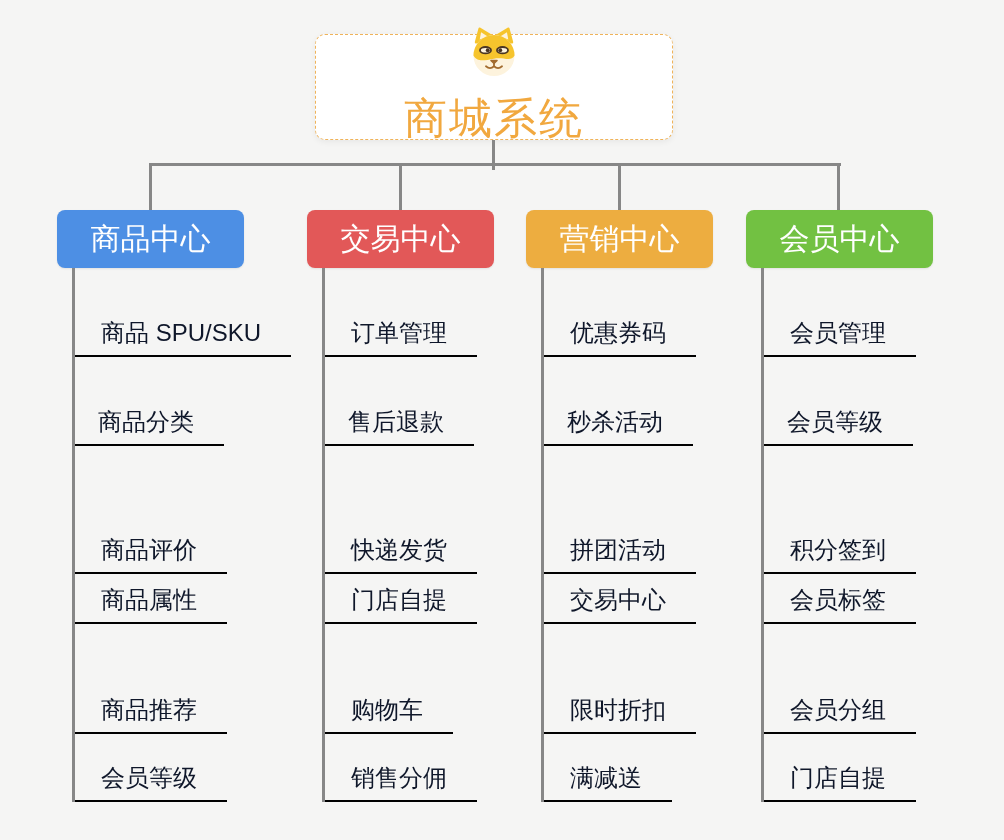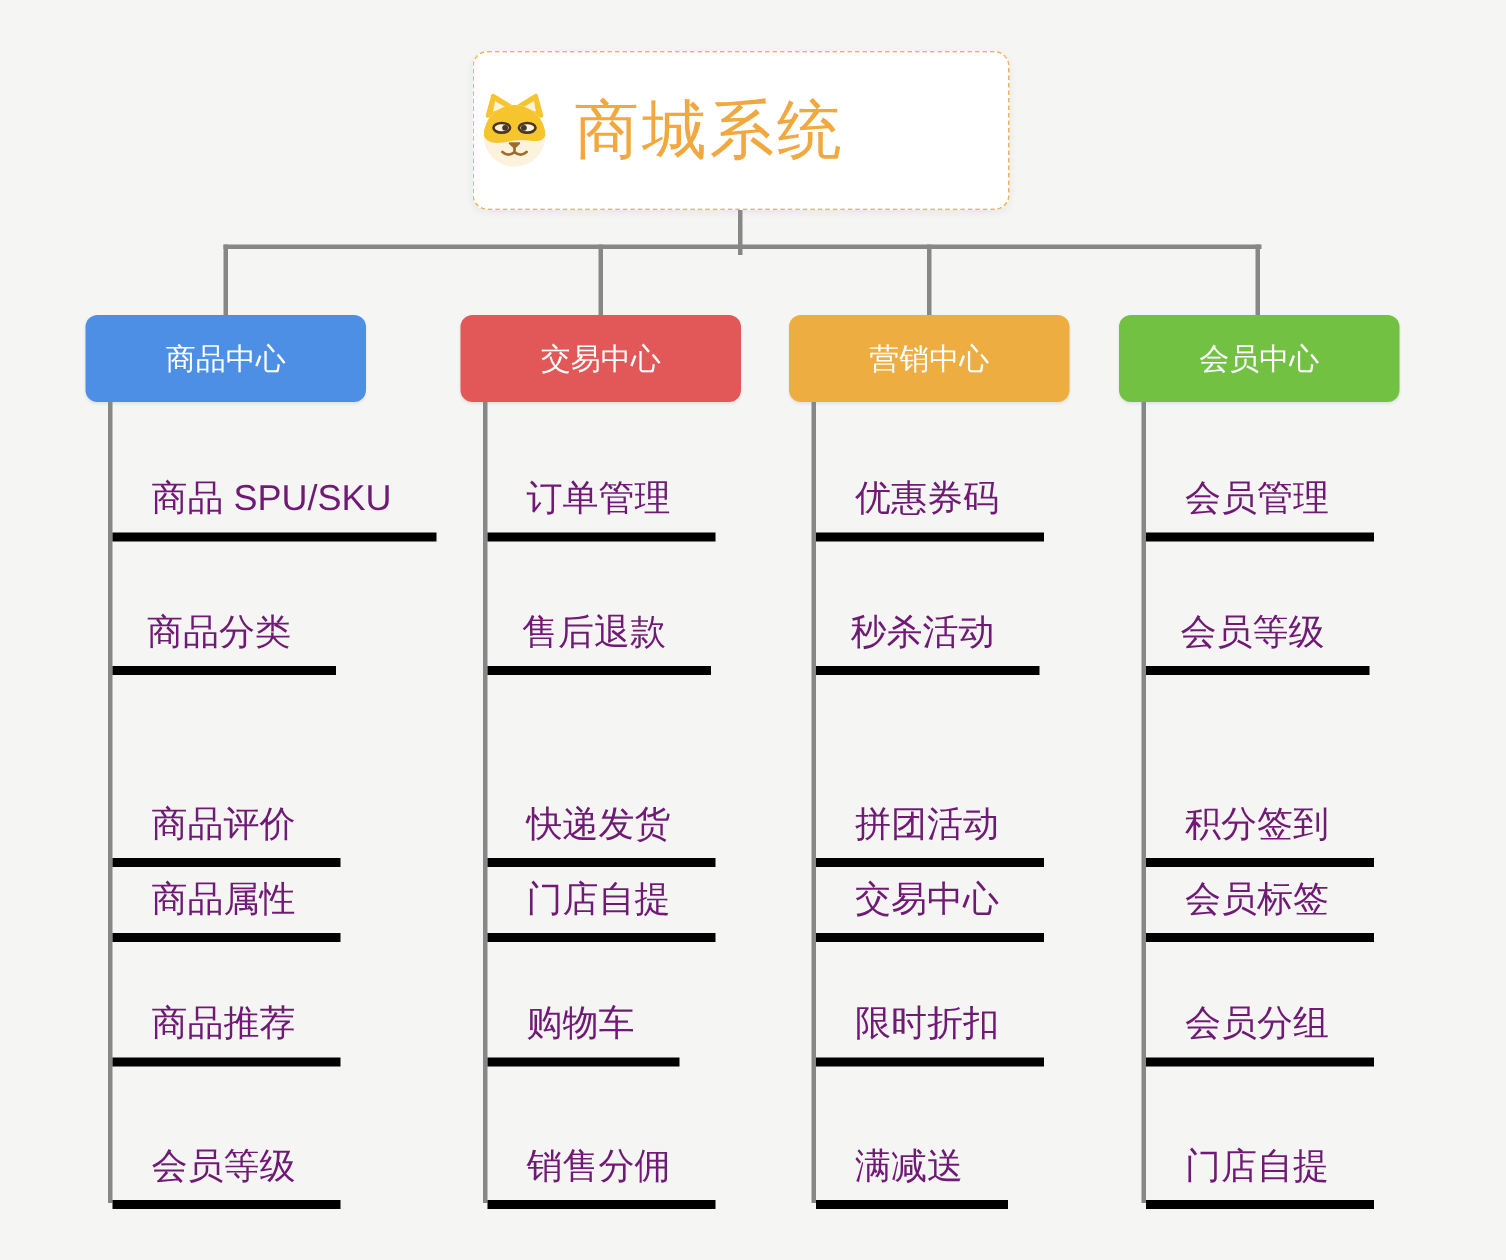--- a/index.html
+++ b/index.html
@@ -16,22 +16,23 @@
   .root-node {
     position: absolute;
     left: 315px; top: 34px;
     width: 358px; height: 106px;
     background: #ffffff;
     border: 1px dashed #efb35a;
     border-radius: 10px;
     box-shadow: 0 2px 6px rgba(0,0,0,0.06);
     display: flex;
     align-items: center;
-    justify-content: flex-start;
+    justify-content: center;
     gap: 13px;
+    flex-direction: column;
   }
   .root-label {
     font-size: 43px;
     color: #f1a83f;
     letter-spacing: 2px;
     white-space: nowrap;
   }
 
   
   .connector { position: absolute; background: #878787; }
@@ -49,21 +50,21 @@
     top: 210px;
     width: 187px; height: 58px;
     border-radius: 8px;
     display: flex;
     align-items: center;
     justify-content: center;
     box-shadow: 0 1px 2px rgba(0,0,0,0.08);
   }
   .branch-box span {
     color: #ffffff;
-    font-size: 20px;
+    font-size: 30px;
     white-space: nowrap;
   }
   .box-1 { left: 57px; }
   .box-2 { left: 307px; }
   .box-3 { left: 526px; }
   .box-4 { left: 746px; }
 
   
   .column {
     position: absolute;
@@ -75,29 +76,29 @@
   .col-2 { left: 322px; }
   .col-3 { left: 541px; }
   .col-4 { left: 761px; }
 
   .leaf {
     position: absolute;
     left: 0;
     white-space: nowrap;
     font-size: 24px;
     line-height: 30px;
-    color: #701a75;
+    color: #0f172a;
     padding: 0 30px 7px 26px;
-    border-bottom: 6px solid #000000;
+    border-bottom: 2px solid #000000;
   }
   .leaf:nth-child(1) { top: 50px; }
   .leaf:nth-child(2) { top: 139px; padding-left: 23px; }
   .leaf:nth-child(3) { top: 228px; margin-top: 39px; }
   .leaf:nth-child(4) { top: 317px; }
-  .leaf:nth-child(5) { top: 400px; }
+  .leaf:nth-child(5) { top: 427px; }
   .leaf:nth-child(6) { top: 495px; }
 </style>
 </head>
 <body>
 
 <div class="canvas">
 
   <div class="root-node">
     <span style="display:inline-flex;">
       <svg width="54" height="50" viewBox="0 0 60 56" aria-hidden="true">

